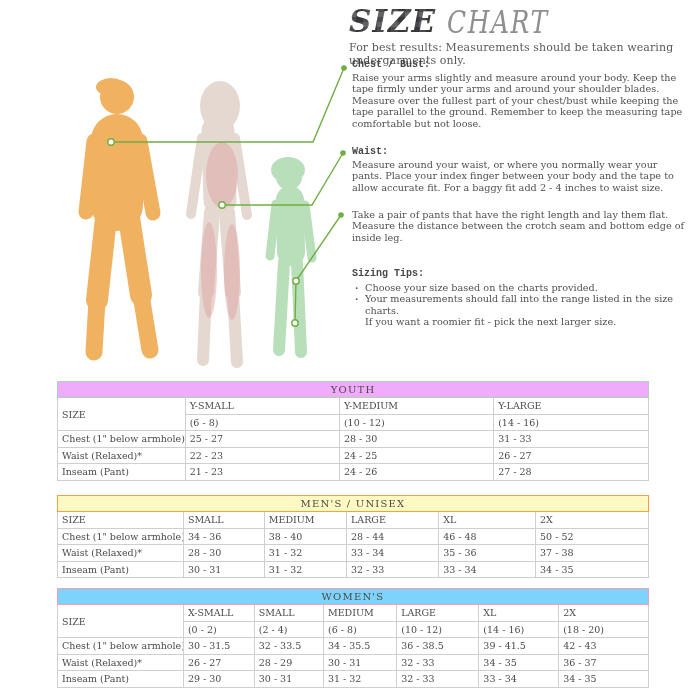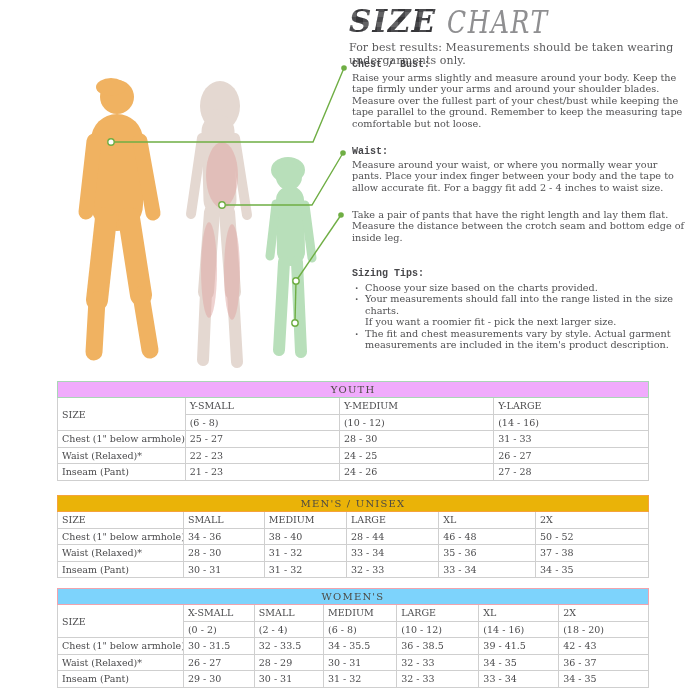--- a/index.html
+++ b/index.html
@@ -156,21 +156,20 @@
   </div>
   <div class="sec" id="sec-inseam">
     <p>Take a pair of pants that have the right length and lay them flat. Measure the distance between the crotch seam and bottom edge of inside leg.</p>
   </div>
   <div class="sec" id="sec-tips">
     <h3>Sizing Tips:</h3>
     <ul class="tips">
         <li>Choose your size based on the charts provided.</li>
         <li>Your measurements should fall into the range listed in the size charts.
 If you want a roomier fit - pick the next larger size.</li>
-        <li>The fit and chest measurements vary by style. Actual garment measurements are included in the item's product description.</li>
       </ul>
   </div>
 
   <div class="table-block" id="tbl-0">
       <table class="size-table t-youth">
         <colgroup>
           <col style="width: 21.6%;">
           <col style="width: 26.1%;">
           <col style="width: 26.1%;">
           <col style="width: 26.2%;">
@@ -216,21 +215,21 @@
         <colgroup>
           <col style="width: 21.3%;">
           <col style="width: 13.7%;">
           <col style="width: 13.9%;">
           <col style="width: 15.6%;">
           <col style="width: 16.4%;">
           <col style="width: 19.1%;">
         </colgroup>
         <tbody>
           <tr>
-            <td colspan="6" class="band" style="background: #eab308;">MEN'S / UNISEX</td>
+            <td colspan="6" class="band" style="background: #fef9c3;">MEN'S / UNISEX</td>
           </tr>
           <tr>
             <td>SIZE</td>
             <td>SMALL</td>
             <td>MEDIUM</td>
             <td>LARGE</td>
             <td>XL</td>
             <td>2X</td>
           </tr>
           <tr>

